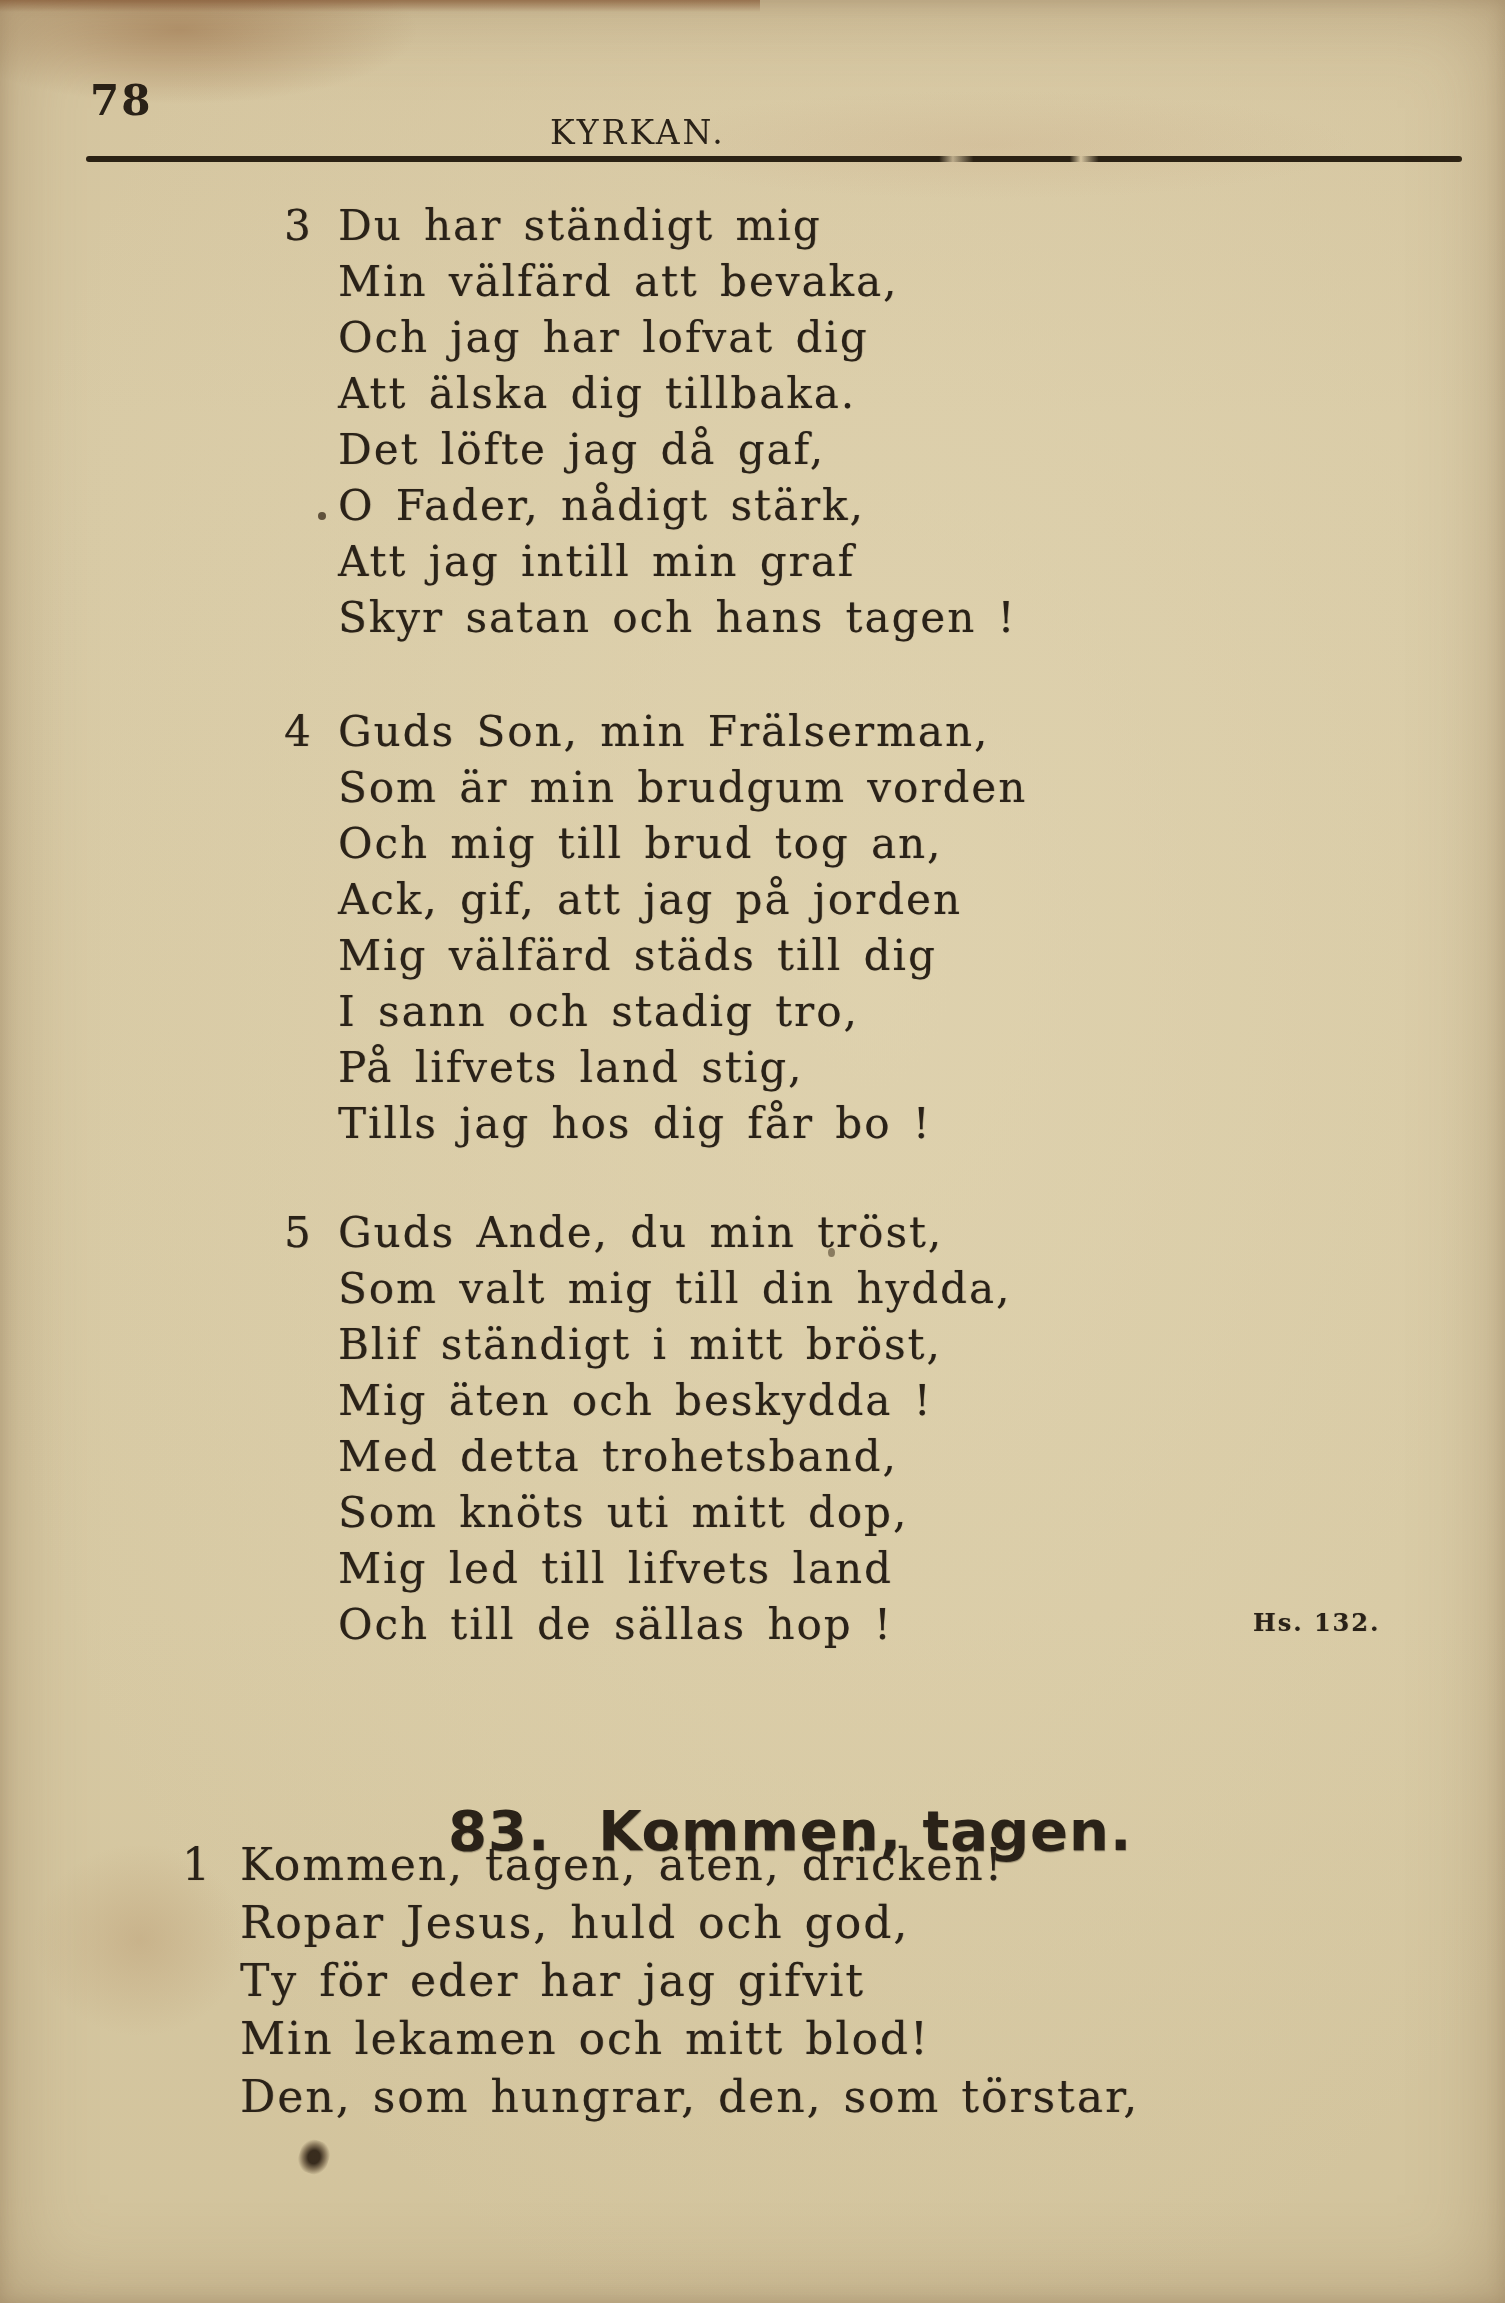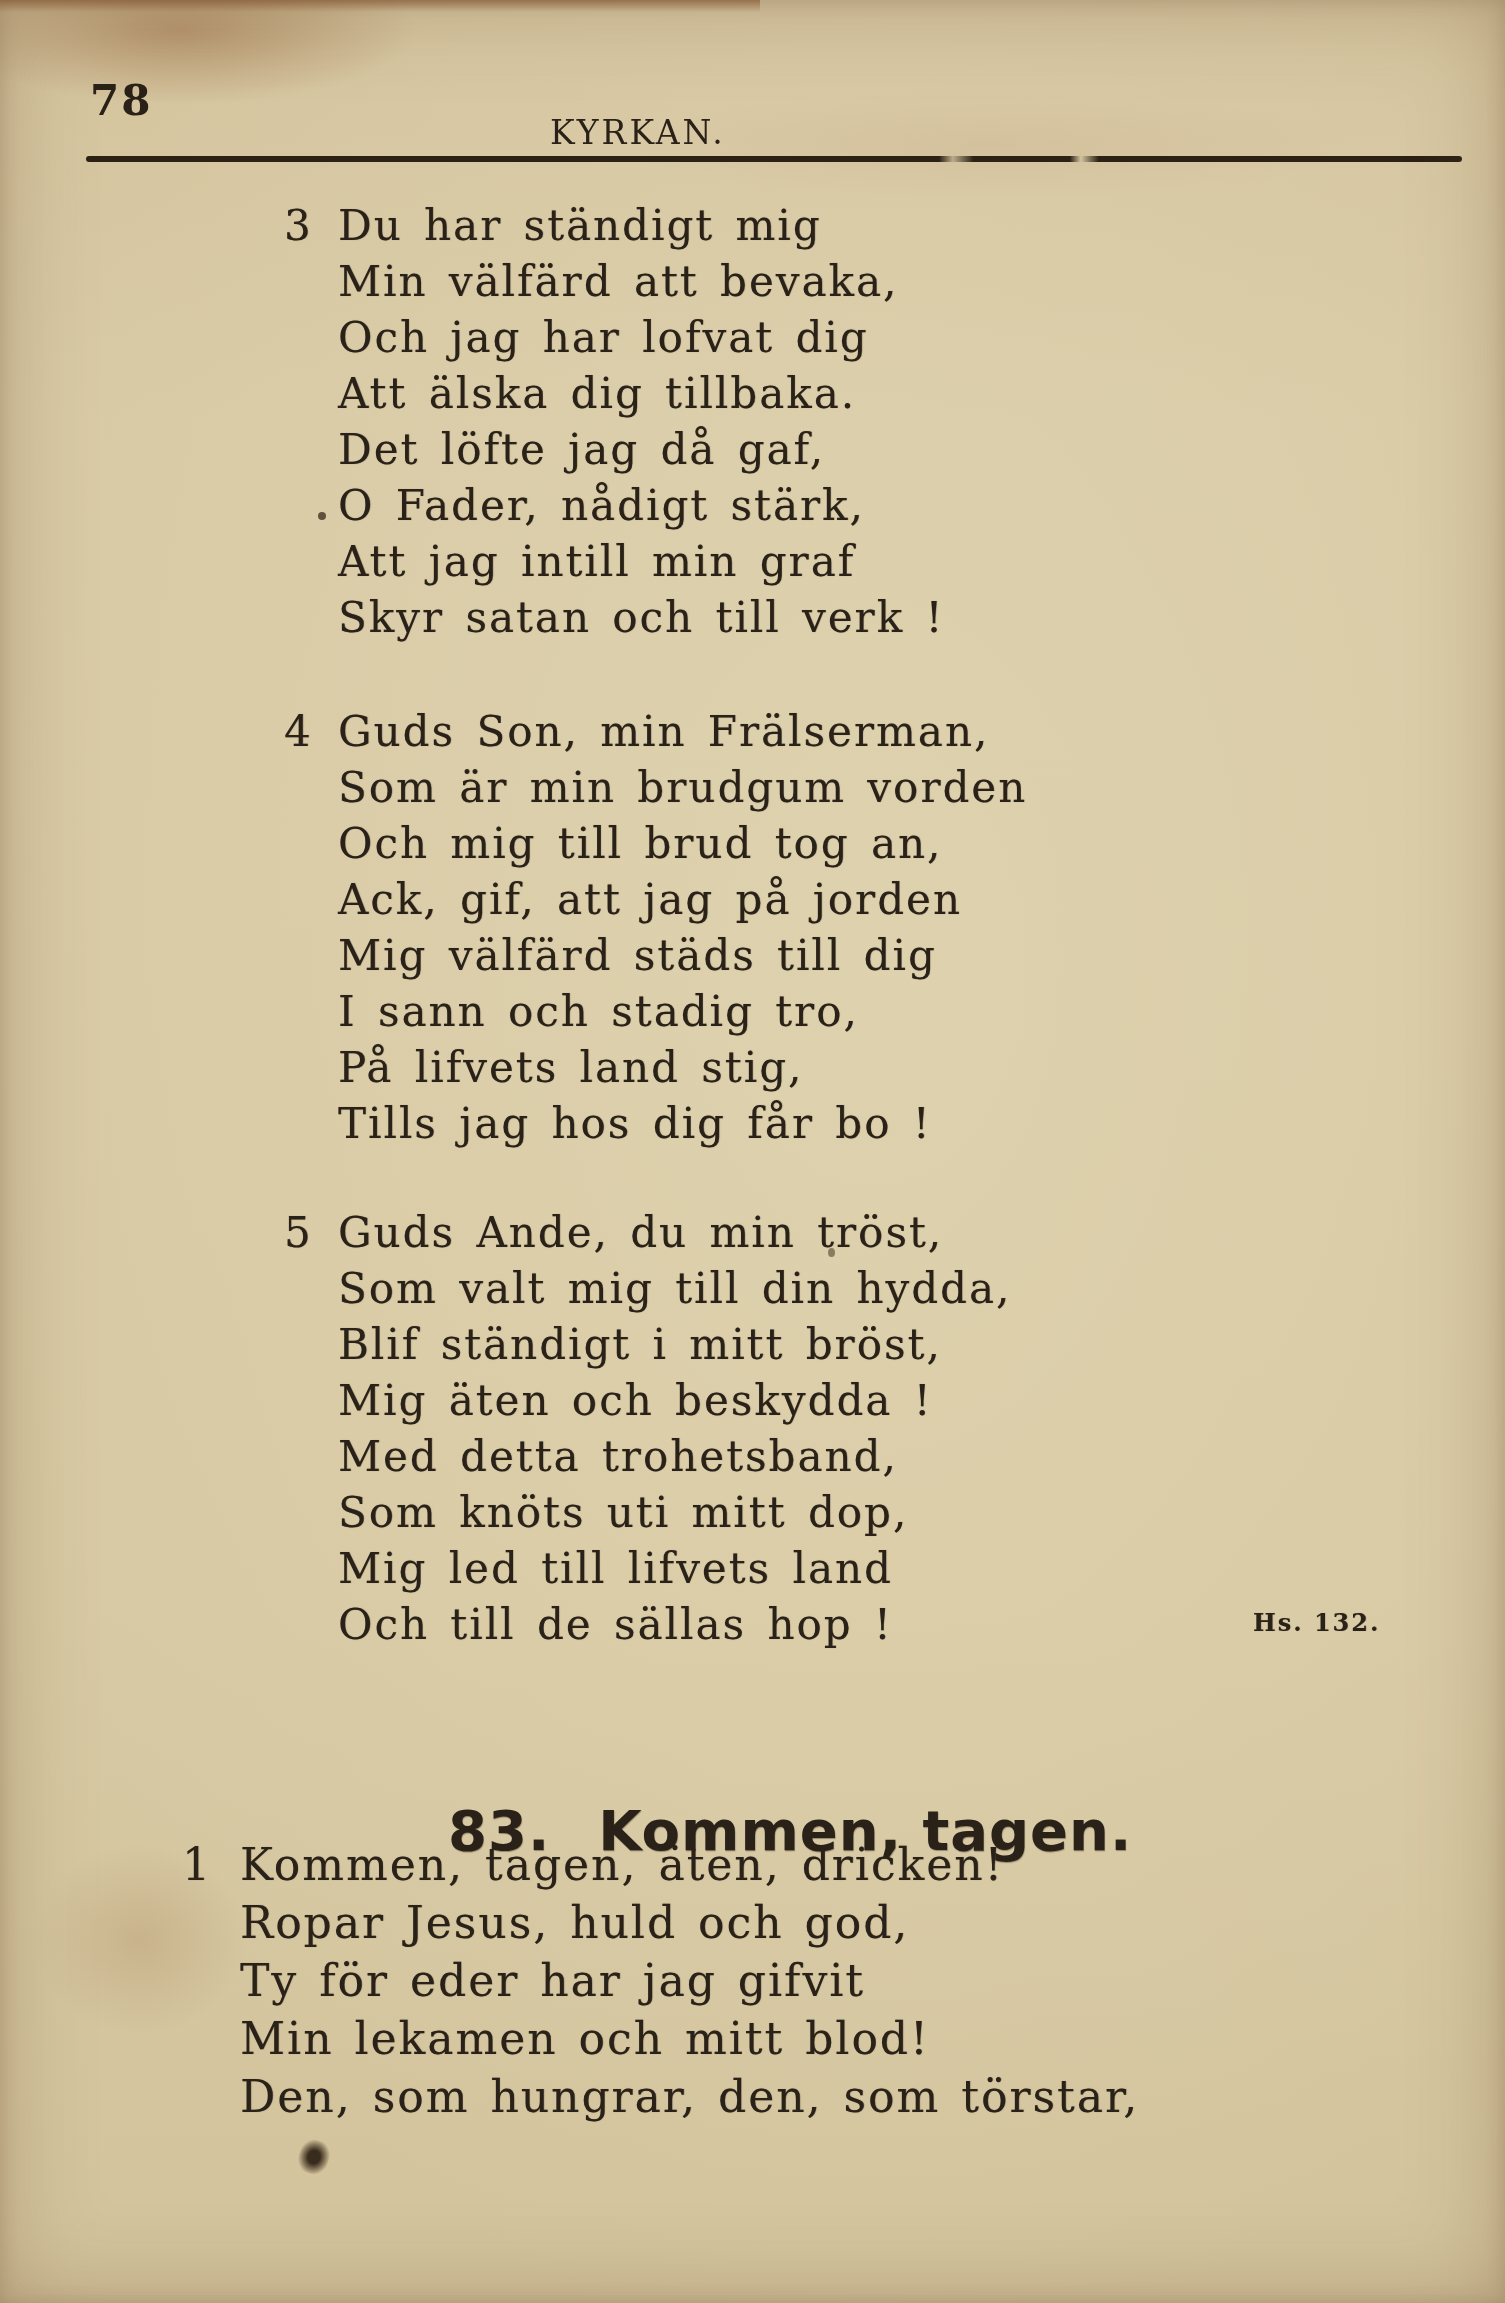--- a/index.html
+++ b/index.html
@@ -109,21 +109,21 @@
     <div class="vline">
       <span class="vnum">3</span>
       <span>Du har ständigt mig</span>
     </div>
     <div class="vline">Min välfärd att bevaka,</div>
     <div class="vline">Och jag har lofvat dig</div>
     <div class="vline">Att älska dig tillbaka.</div>
     <div class="vline">Det löfte jag då gaf,</div>
     <div class="vline">O Fader, nådigt stärk,</div>
     <div class="vline">Att jag intill min graf</div>
-    <div class="vline">Skyr satan och till verk !</div>
+    <div class="vline">Skyr satan och hans tagen !</div>
   </section>
 
   <section class="verse verse-82-4">
     <div class="vline">
       <span class="vnum">4</span>
       <span>Guds Son, min Frälserman,</span>
     </div>
     <div class="vline">Som är min brudgum vorden</div>
     <div class="vline">Och mig till brud tog an,</div>
     <div class="vline">Ack, gif, att jag på jorden</div>

